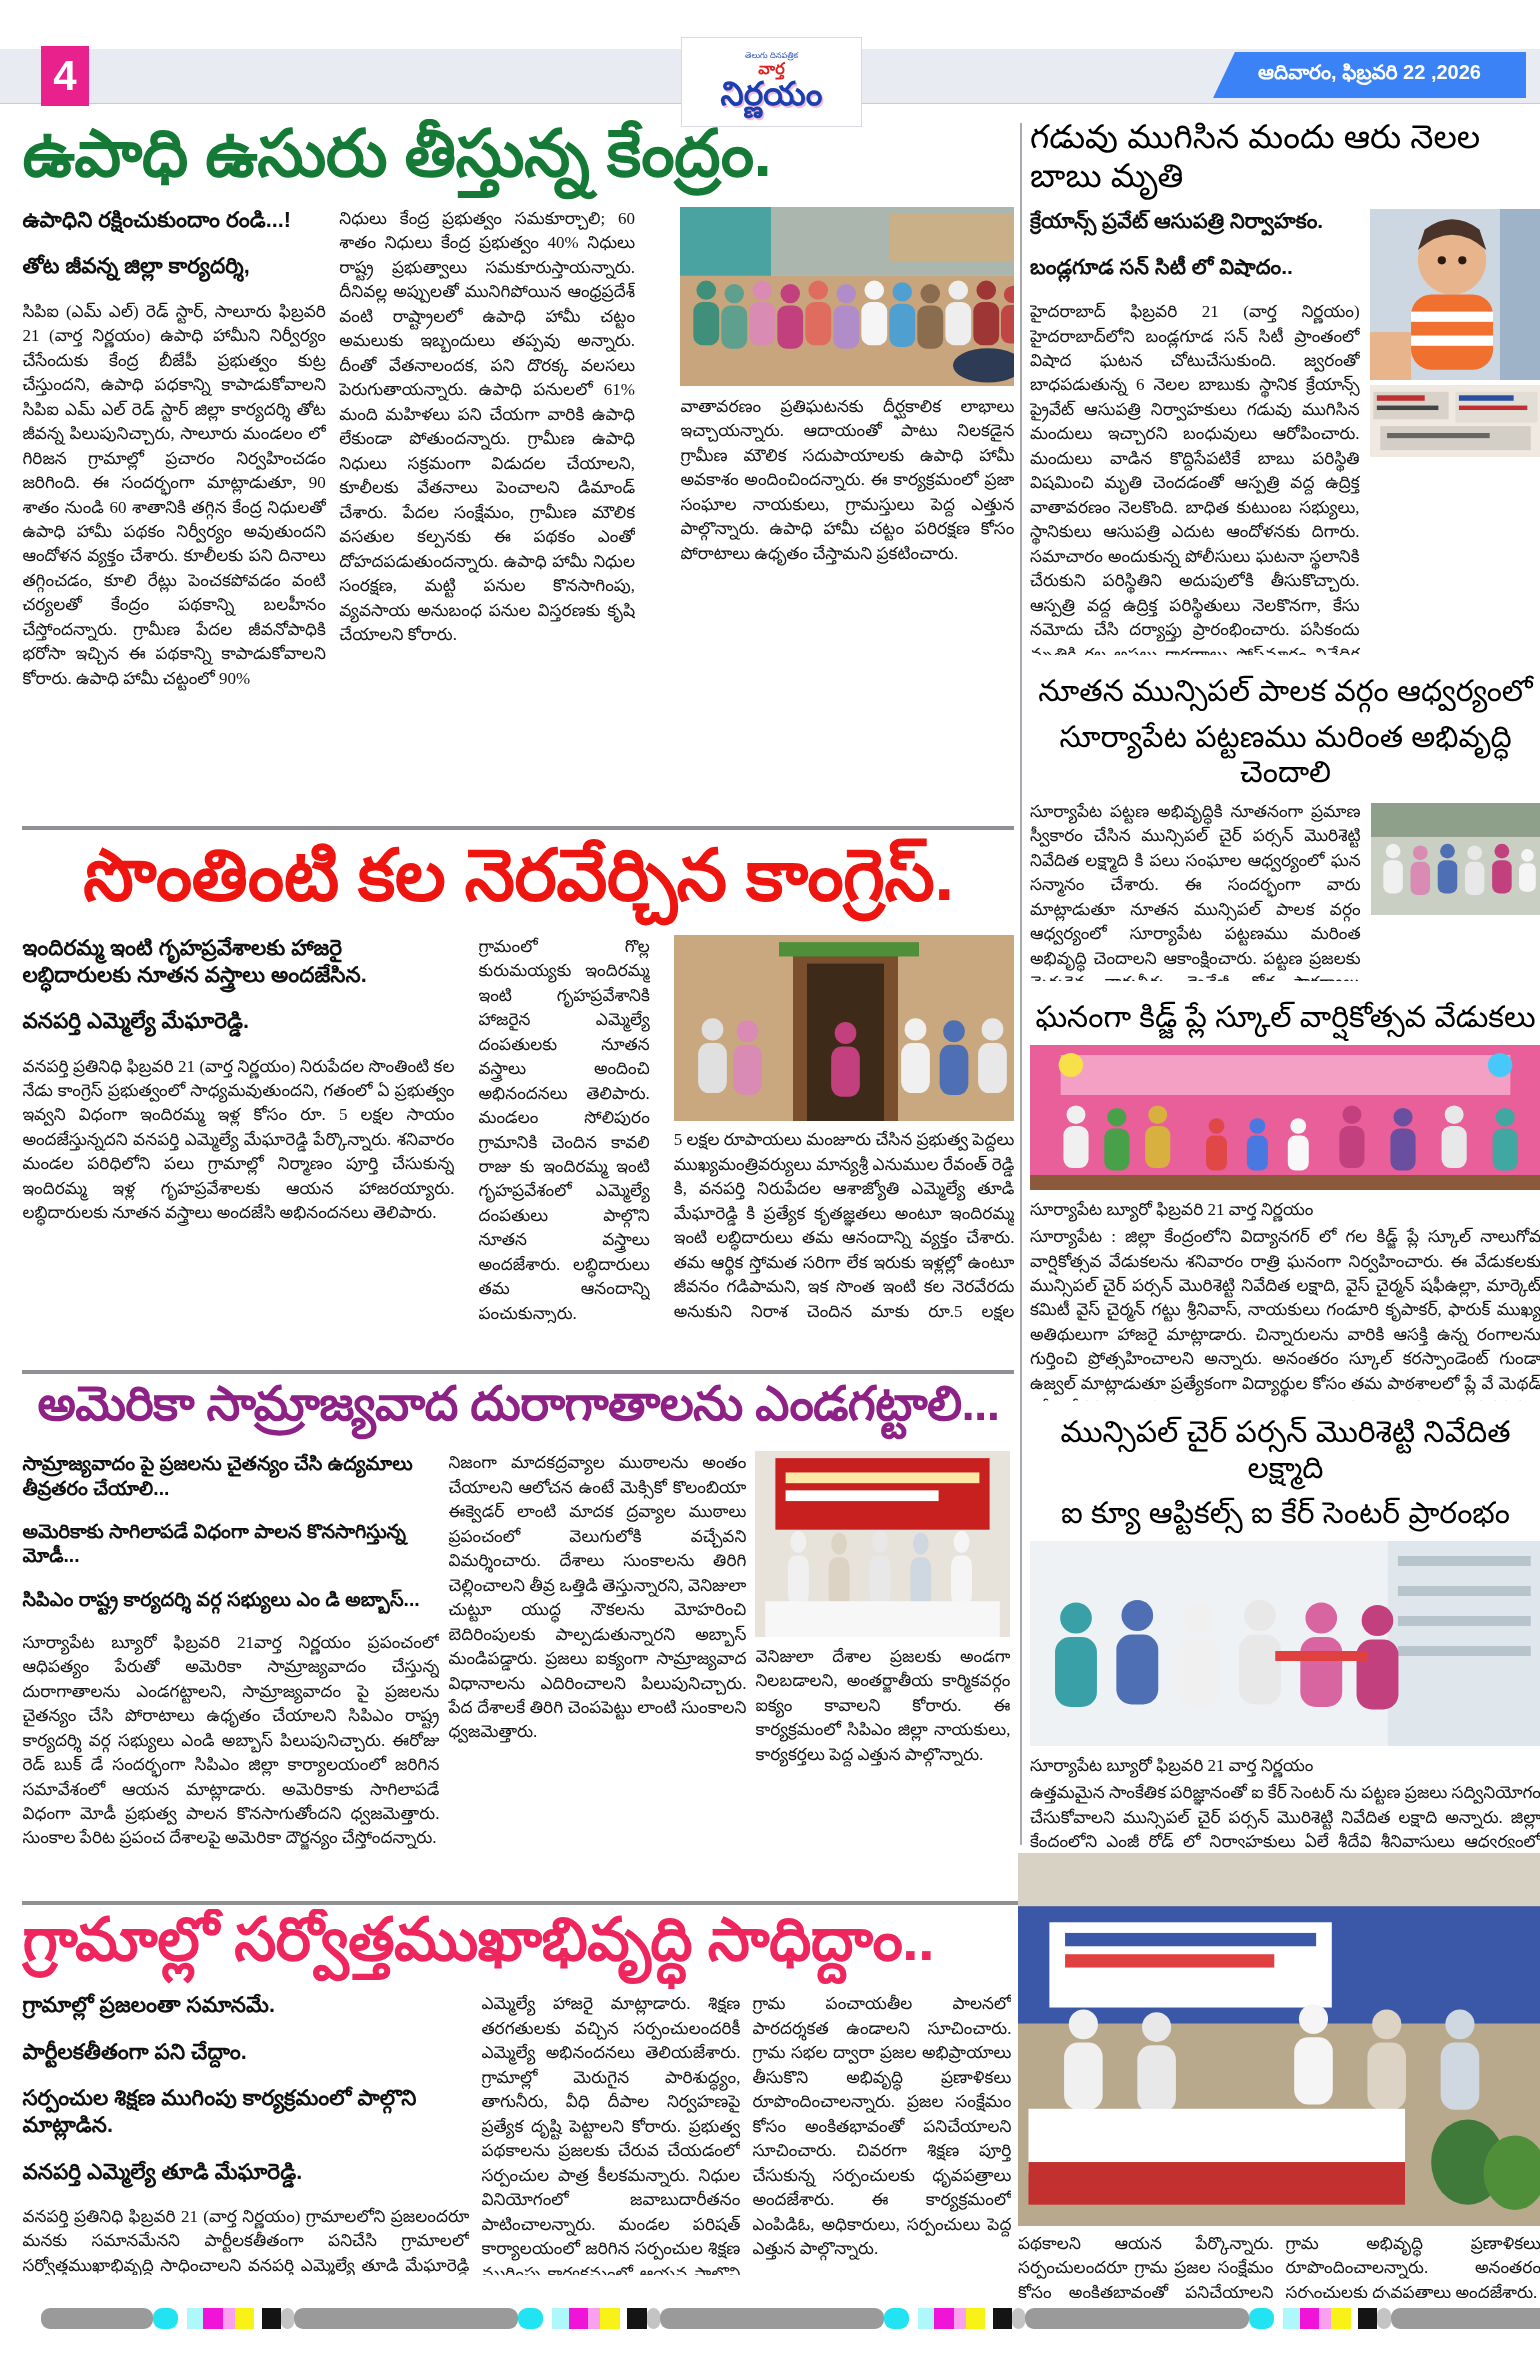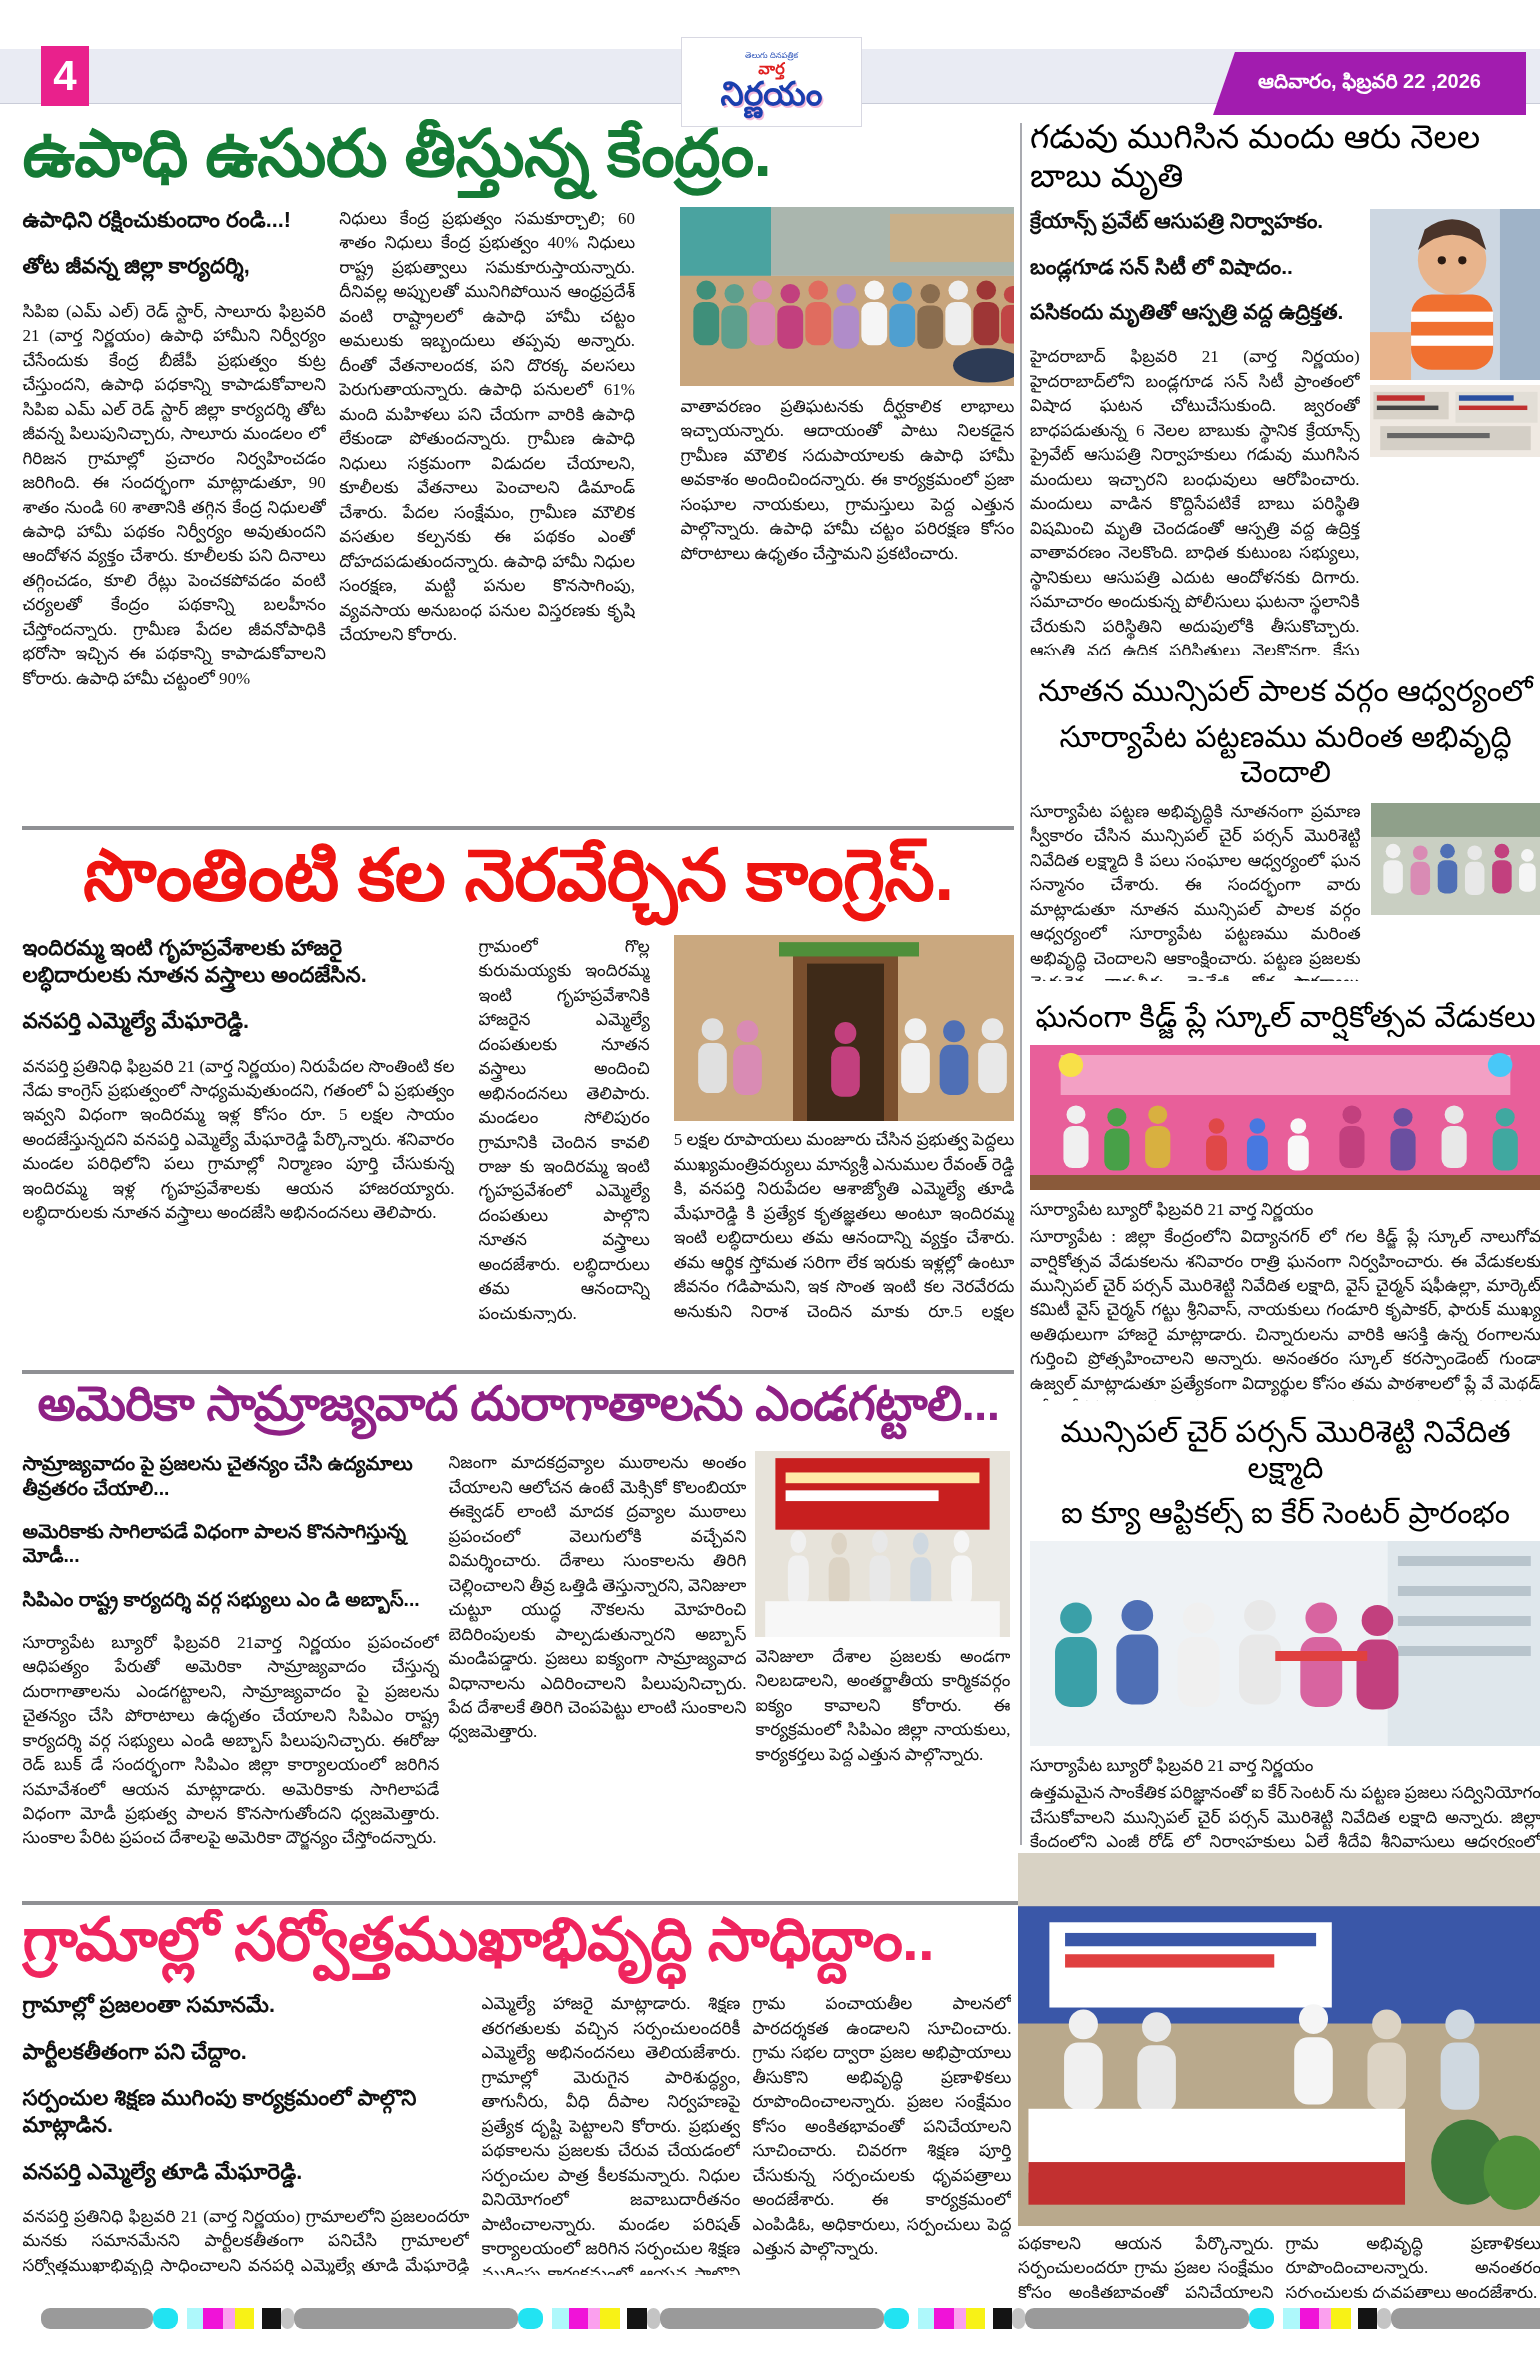--- a/index.html
+++ b/index.html
@@ -8,21 +8,21 @@
   
   .hdr-strip{position:absolute;left:0;top:49px;width:1541px;height:54px;background:#e9ebf3;border-bottom:1.5px solid #c9ccd8;}
   .pagenum{position:absolute;left:41px;top:46px;width:48px;height:60px;background:#e9218c;color:#fff;
            font-family:"Liberation Sans",sans-serif;font-weight:bold;font-size:42px;display:flex;align-items:center;justify-content:center;}
   .logo{position:absolute;left:681px;top:37px;width:179px;height:88px;background:#ffffff;border:0.7px solid #d8d8e2;
         display:flex;flex-direction:column;align-items:center;justify-content:center;line-height:1.05;}
   .logo .l-top{font-size:8.2px;color:#2a51b8;font-family:"Liberation Sans",sans-serif;}
   .logo .l-mini{font-size:16px;color:#e02020;font-weight:bold;font-family:"Liberation Sans",sans-serif;}
   .logo .l-title{font-size:33px;font-weight:bold;color:#1a3fae;font-family:Liberation Serif, serif;
                  text-shadow:1.5px 1.5px 0 #f3b8d8;}
-  .date-ribbon{position:absolute;right:15px;top:52px;width:313px;height:63px;background:#a21caf;color:#ffffff;
+  .date-ribbon{position:absolute;right:15px;top:52px;width:313px;height:46px;background:#3b82f6;color:#ffffff;
                font-family:"Liberation Sans",sans-serif;font-weight:bold;font-size:20px;
                display:flex;align-items:center;justify-content:center;
                clip-path:polygon(7% 0,100% 0,100% 100%,0 100%);}
   
   .headline{font-family:"Liberation Sans",sans-serif;font-weight:bold;letter-spacing:-0.7px;line-height:1.04;}
   .sub{font-family:"Liberation Sans",sans-serif;font-weight:bold;font-size:21.6px;line-height:1.25;margin:0 0 19.4px 0;}
   .body-t{font-size:17px;line-height:1.44;text-align:justify;overflow:hidden;}
   .cols{display:flex;}
   .col{overflow:hidden;}
   .hr{position:absolute;background:#8f9094;height:3.7px;}
@@ -249,21 +249,20 @@
             <rect x="25" y="2" width="24" height="9" fill="#e2ded6"></rect>
             <rect x="26" y="3" width="16" height="1.6" fill="#2a4fa0"></rect>
             <rect x="26" y="6" width="20" height="1.3" fill="#c03030"></rect>
             <rect x="3" y="12" width="44" height="7" fill="#d4cfc6"></rect>
             <rect x="5" y="14" width="30" height="1.5" fill="#666"></rect>
           </svg>
         </div>
       </div>
       <p class="rsub">క్రేయాన్స్ ప్రవేట్ ఆసుపత్రి నిర్వాహకం.</p>
       <p class="rsub">బండ్లగూడ సన్ సిటీ లో విషాదం..</p>
-      <p class="rsub">పసికందు మృతితో ఆస్పత్రి వద్ద ఉద్రిక్తత.</p>
       <div class="body-t">హైదరాబాద్ ఫిబ్రవరి 21 (వార్త నిర్ణయం) హైదరాబాద్‌లోని బండ్లగూడ సన్ సిటీ ప్రాంతంలో విషాద ఘటన చోటుచేసుకుంది. జ్వరంతో బాధపడుతున్న 6 నెలల బాబుకు స్థానిక క్రేయాన్స్ ప్రైవేట్ ఆసుపత్రి నిర్వాహకులు గడువు ముగిసిన మందులు ఇచ్చారని బంధువులు ఆరోపించారు. మందులు వాడిన కొద్దిసేపటికే బాబు పరిస్థితి విషమించి మృతి చెందడంతో ఆస్పత్రి వద్ద ఉద్రిక్త వాతావరణం నెలకొంది. బాధిత కుటుంబ సభ్యులు, స్థానికులు ఆసుపత్రి ఎదుట ఆందోళనకు దిగారు. సమాచారం అందుకున్న పోలీసులు ఘటనా స్థలానికి చేరుకుని పరిస్థితిని అదుపులోకి తీసుకొచ్చారు. ఆస్పత్రి వద్ద ఉద్రిక్త పరిస్థితులు నెలకొనగా, కేసు నమోదు చేసి దర్యాప్తు ప్రారంభించారు. పసికందు మృతికి గల అసలు కారణాలు పోస్ట్‌మార్టం నివేదిక వచ్చిన తర్వాతే స్పష్టమయ్యే అవకాశం ఉంది.</div>
     </div>
 
     <div class="story rB" style="height:313px;overflow:hidden;">
       <h2 class="rh">నూతన మున్సిపల్ పాలక వర్గం ఆధ్వర్యంలో</h2>
       <h2 class="rh" style="margin-top:0;">సూర్యాపేట పట్టణము మరింత అభివృద్ధి చెందాలి</h2>
       <div class="photo float-right" style="width:170px;height:112px;">
         <svg viewBox="0 0 50 33" preserveAspectRatio="none">
           <rect width="50" height="33" fill="#c9cfc2"></rect>
           <rect width="50" height="10" fill="#8fa08a"></rect>

